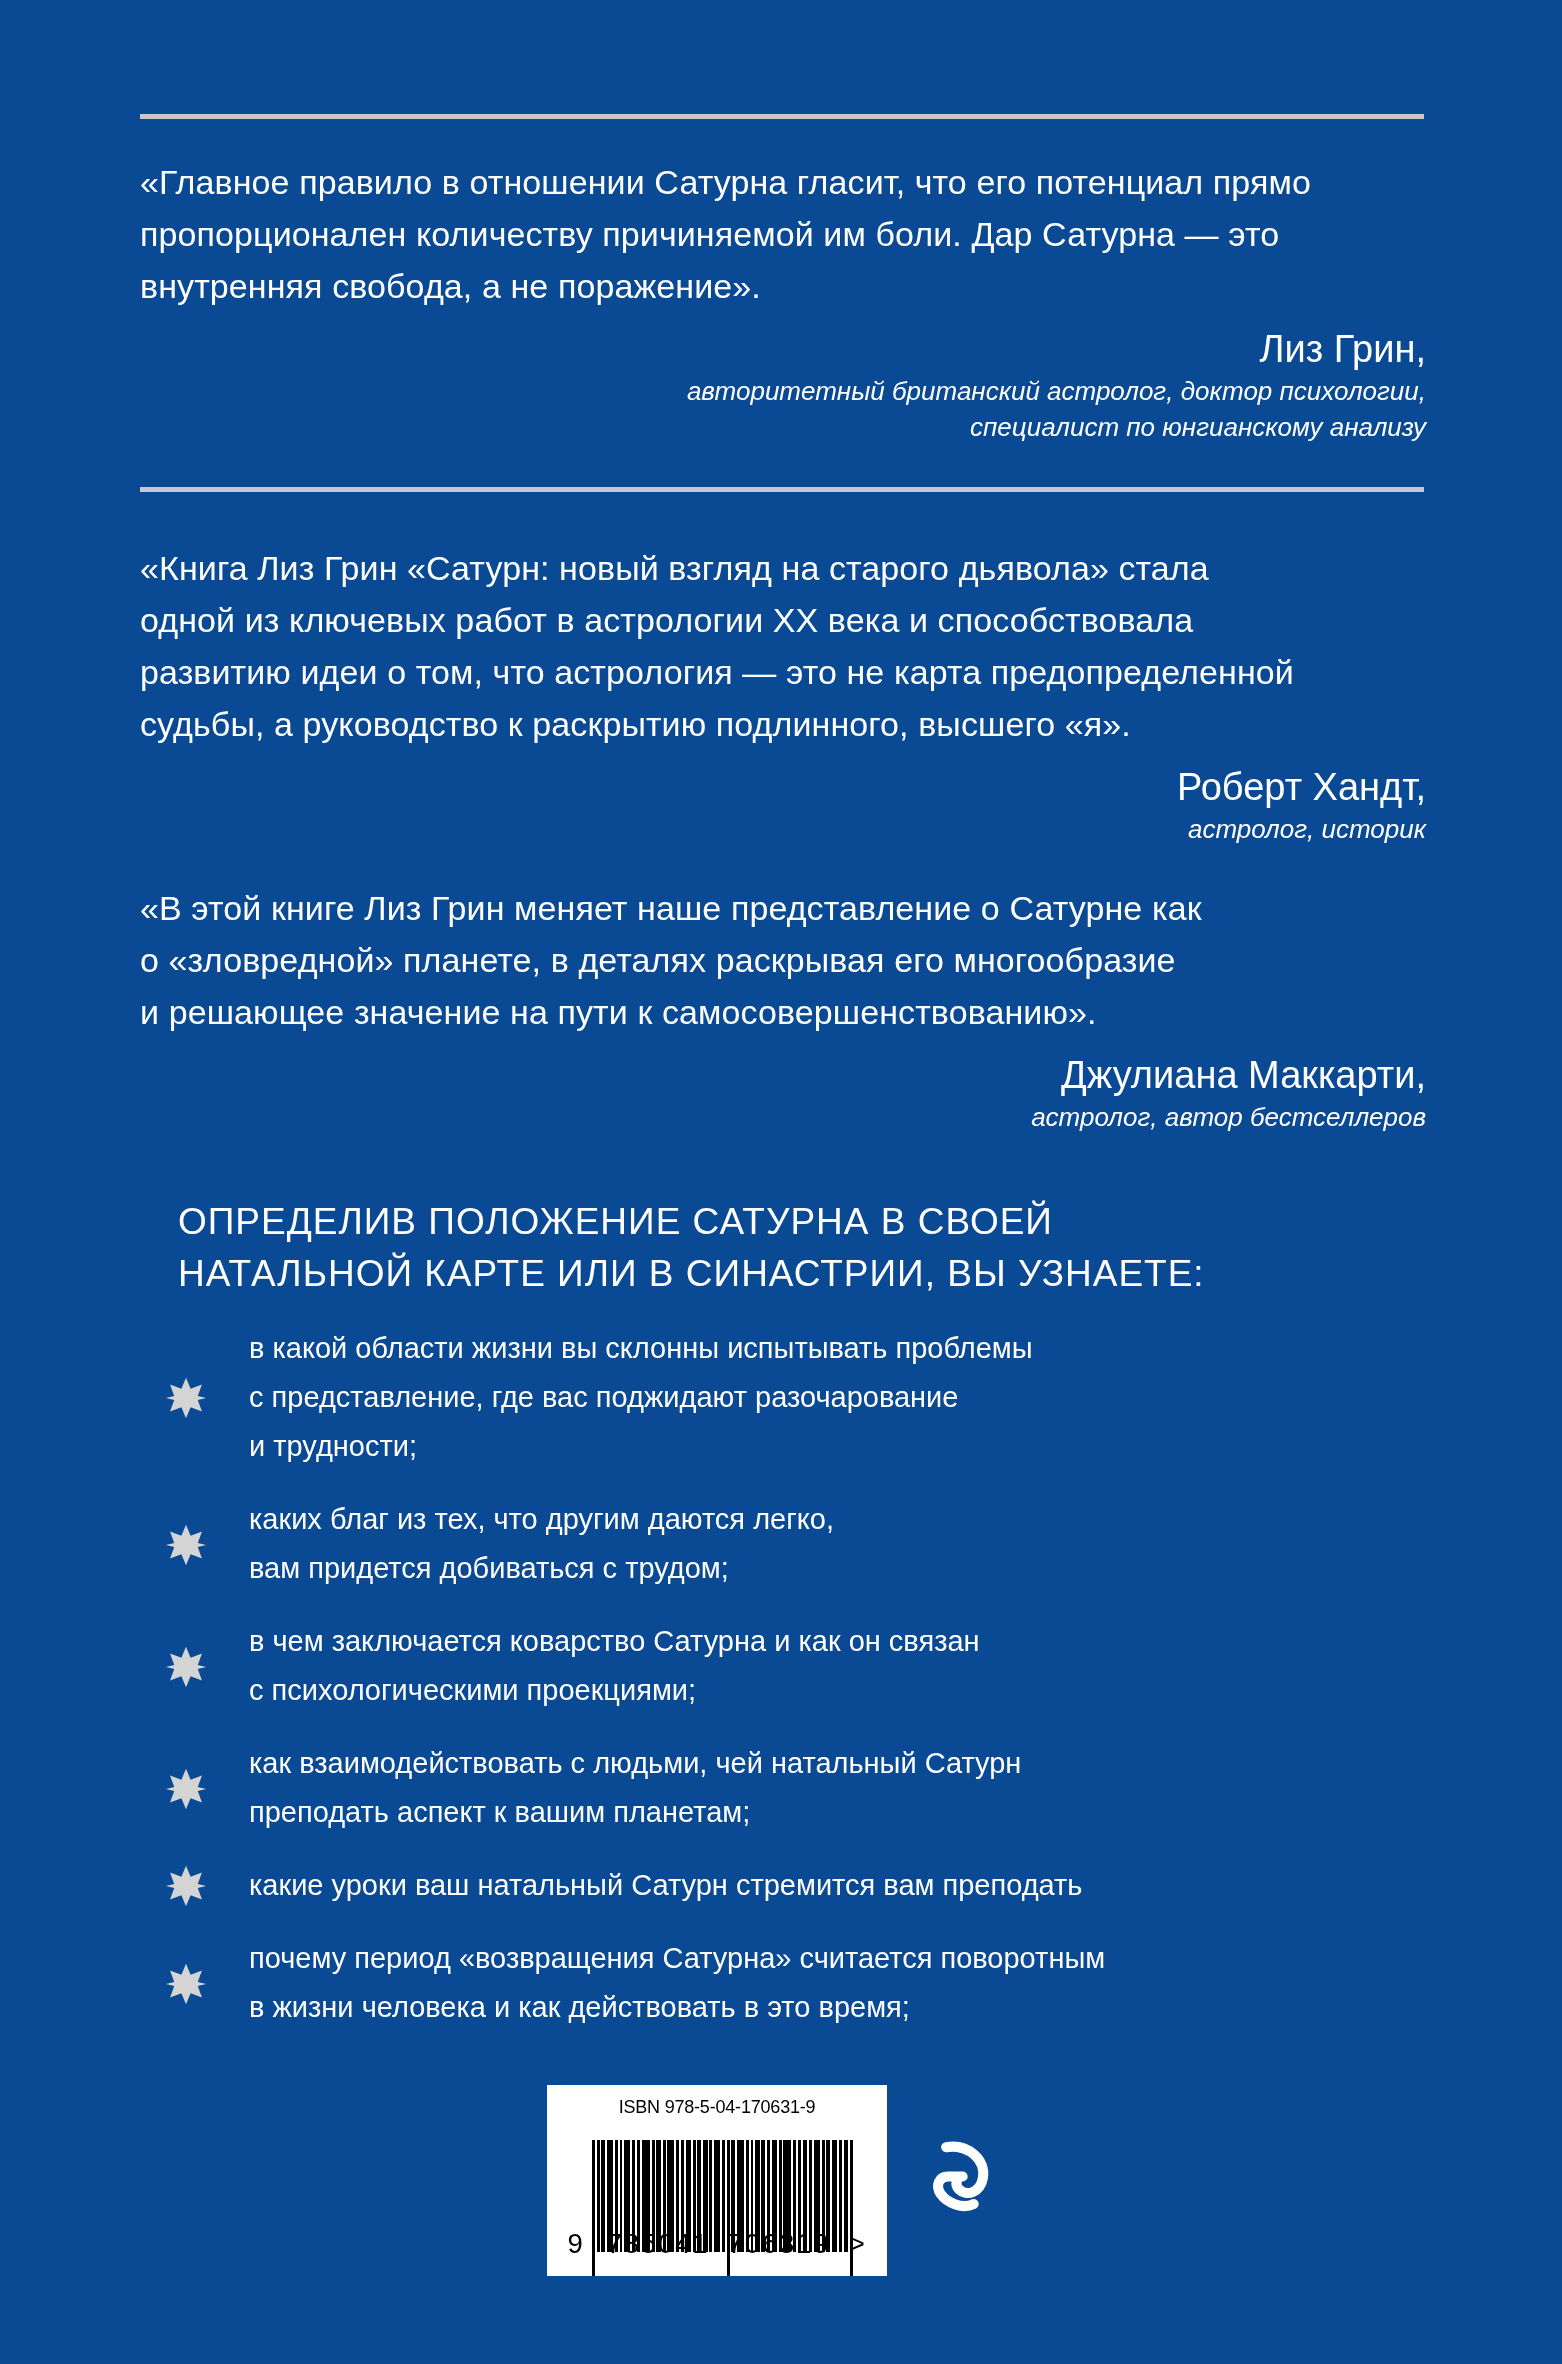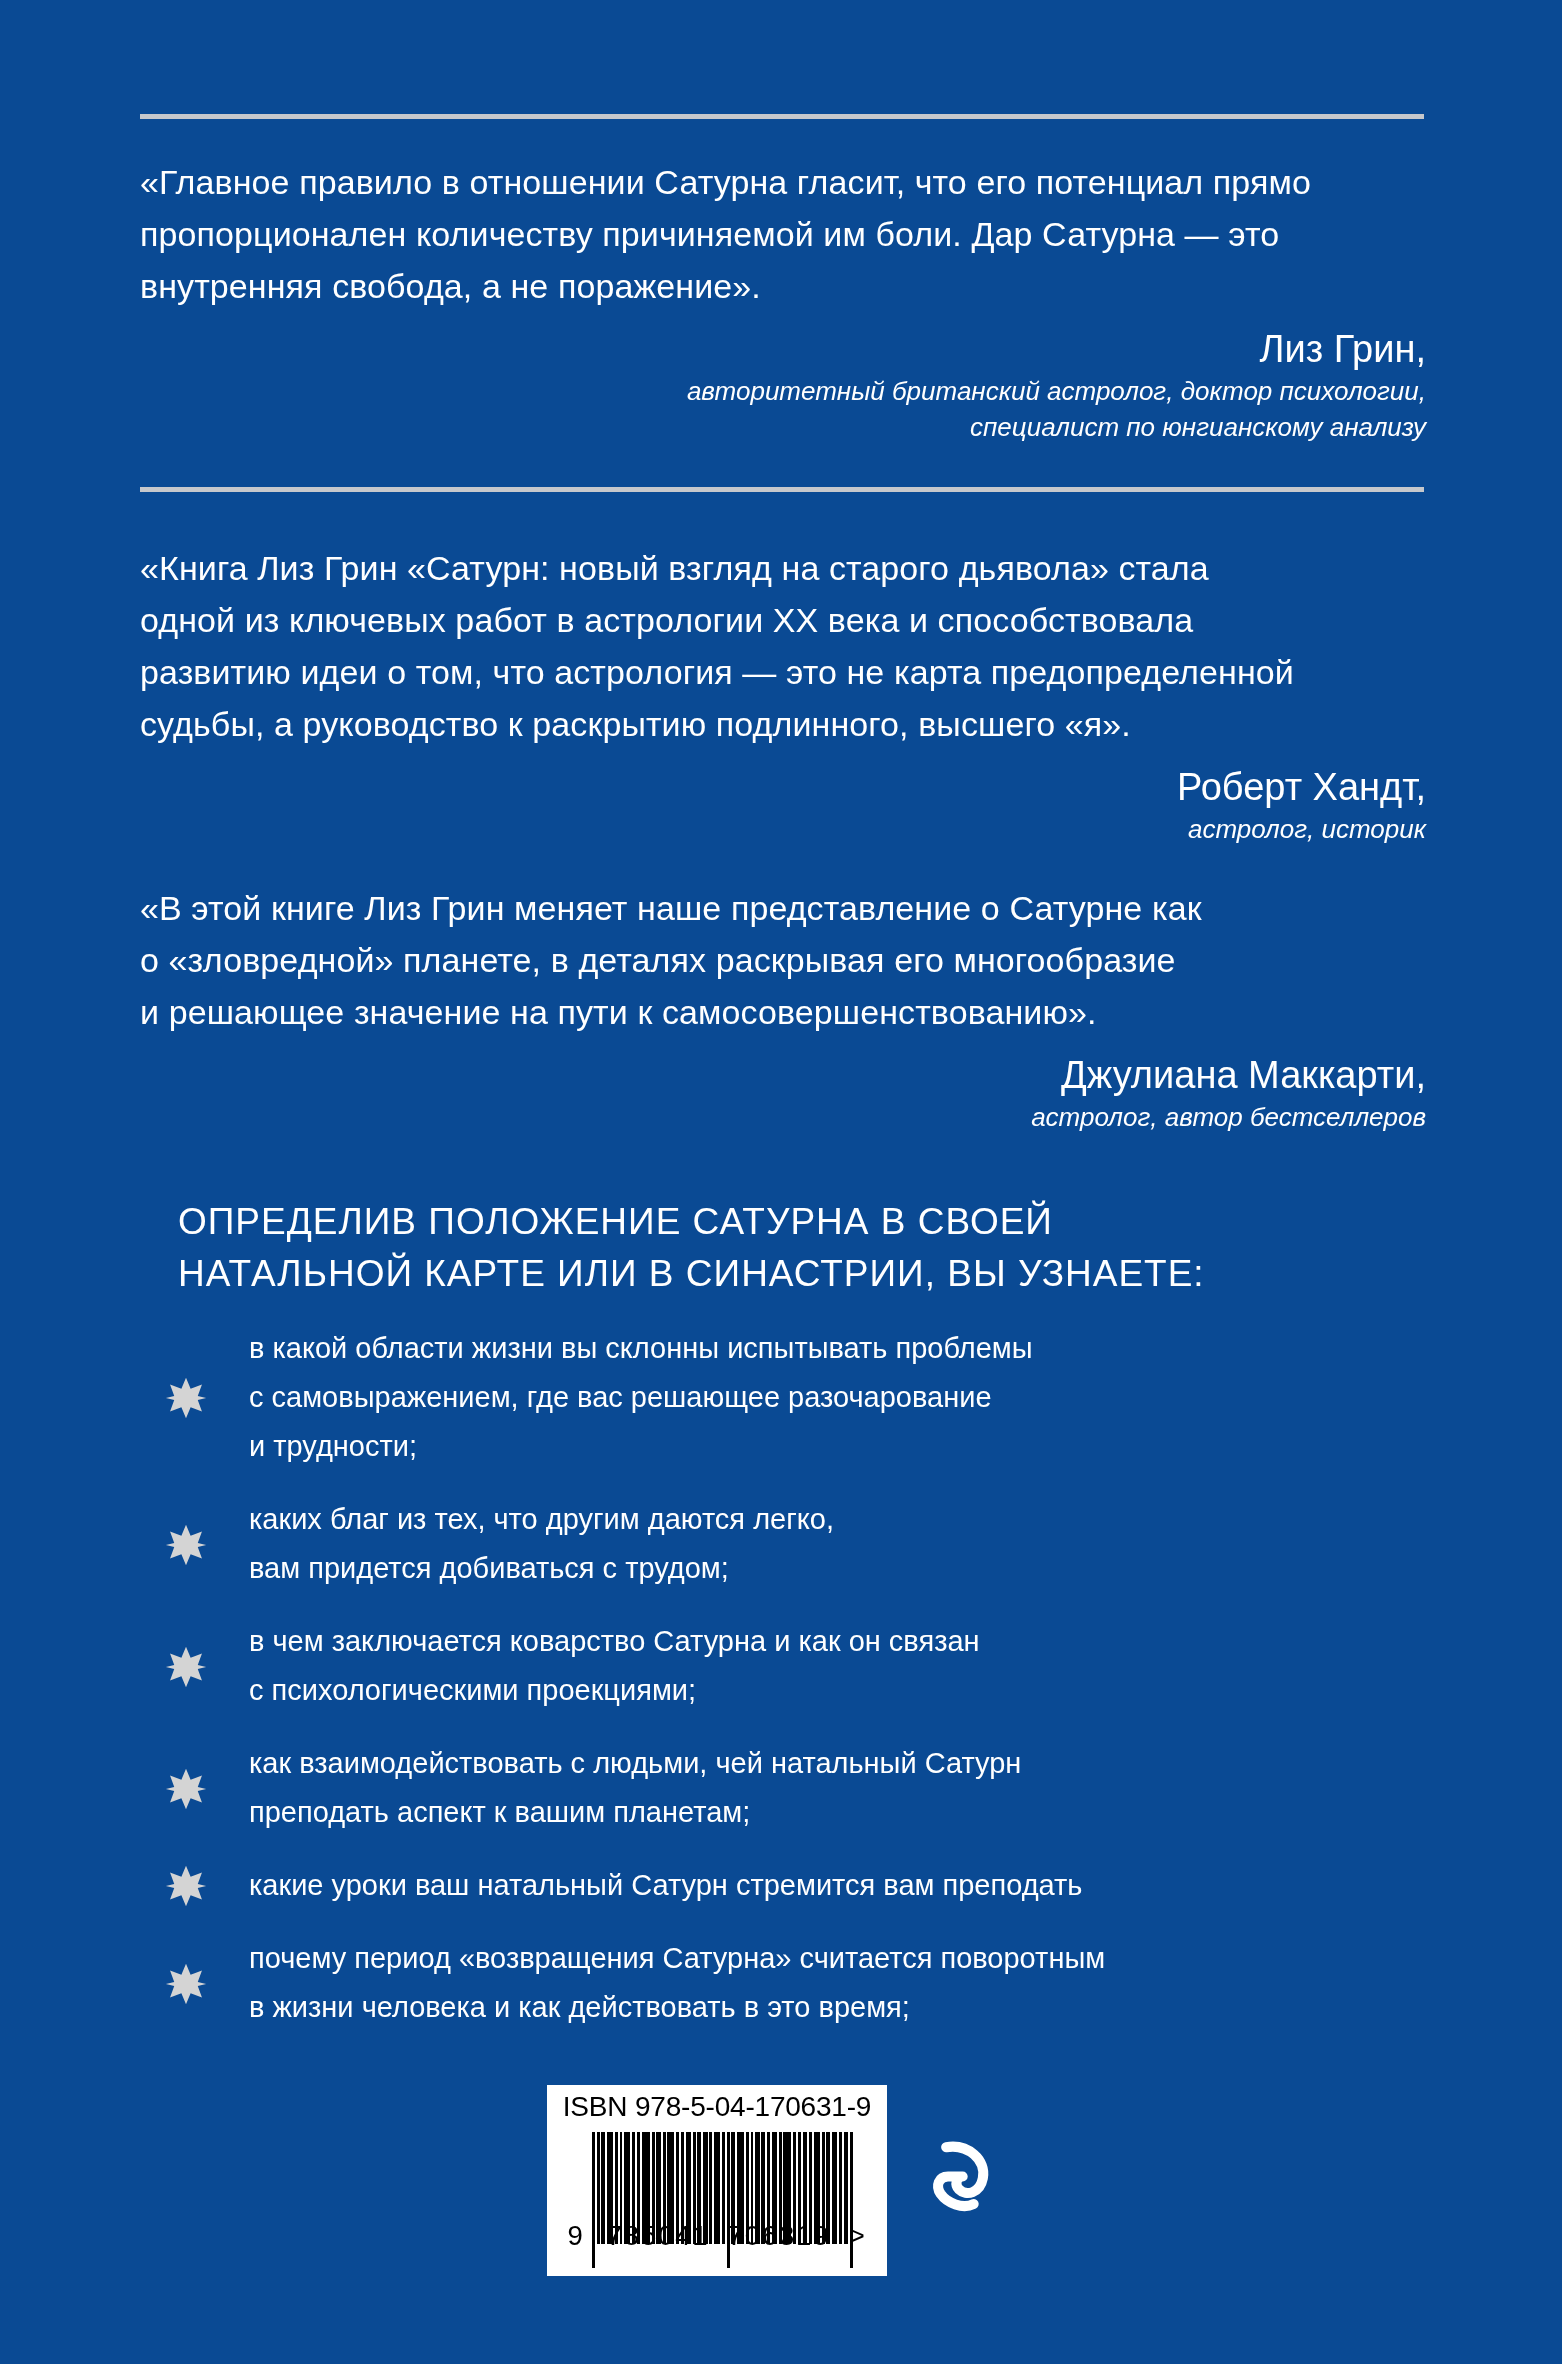--- a/index.html
+++ b/index.html
@@ -122,26 +122,26 @@
     height: 191px;
     background: #FFFFFF;
     box-sizing: border-box;
     padding: 9.2px 11px 5.5px 11px;
     display: flex;
     flex-direction: column;
     align-items: center;
   }
   .isbn-text {
     color: #000000;
-    font-size: 28px;
+    font-size: 18px;
     line-height: 26px;
     letter-spacing: -0.2px;
     font-family: "Liberation Sans", sans-serif;
     white-space: nowrap;
-    margin-bottom: 12px;
+    margin-bottom: 20px;
     text-align: right;
   }
   .bars {
     height: 112px;
     display: flex;
     align-items: flex-start;
     margin-left: 13px;
   }
   .bars i {
     display: block;
@@ -237,21 +237,21 @@
   <div class="bullets">
 
     <div class="bullet-item">
       <span class="bullet-marker">
         <svg width="42" height="42" viewBox="0 0 100 100" aria-hidden="true">
           <polygon fill="#D4D4D4" points="50,2 61,28 88,18 78,45 98,50 78,55 88,82 61,72 50,98 39,72 12,82 22,55 2,50 22,45 12,18 39,28"></polygon>
         </svg>
       </span>
       <span class="bullet-text">
         <p>в какой области жизни вы склонны испытывать проблемы</p>
-        <p>с самовыражением, где вас решающее разочарование</p>
+        <p>с представление, где вас поджидают разочарование</p>
         <p>и трудности;</p>
       </span>
     </div>
 
     <div class="bullet-item">
       <span class="bullet-marker">
         <svg width="42" height="42" viewBox="0 0 100 100" aria-hidden="true">
           <polygon fill="#D4D4D4" points="50,2 61,28 88,18 78,45 98,50 78,55 88,82 61,72 50,98 39,72 12,82 22,55 2,50 22,45 12,18 39,28"></polygon>
         </svg>
       </span>

